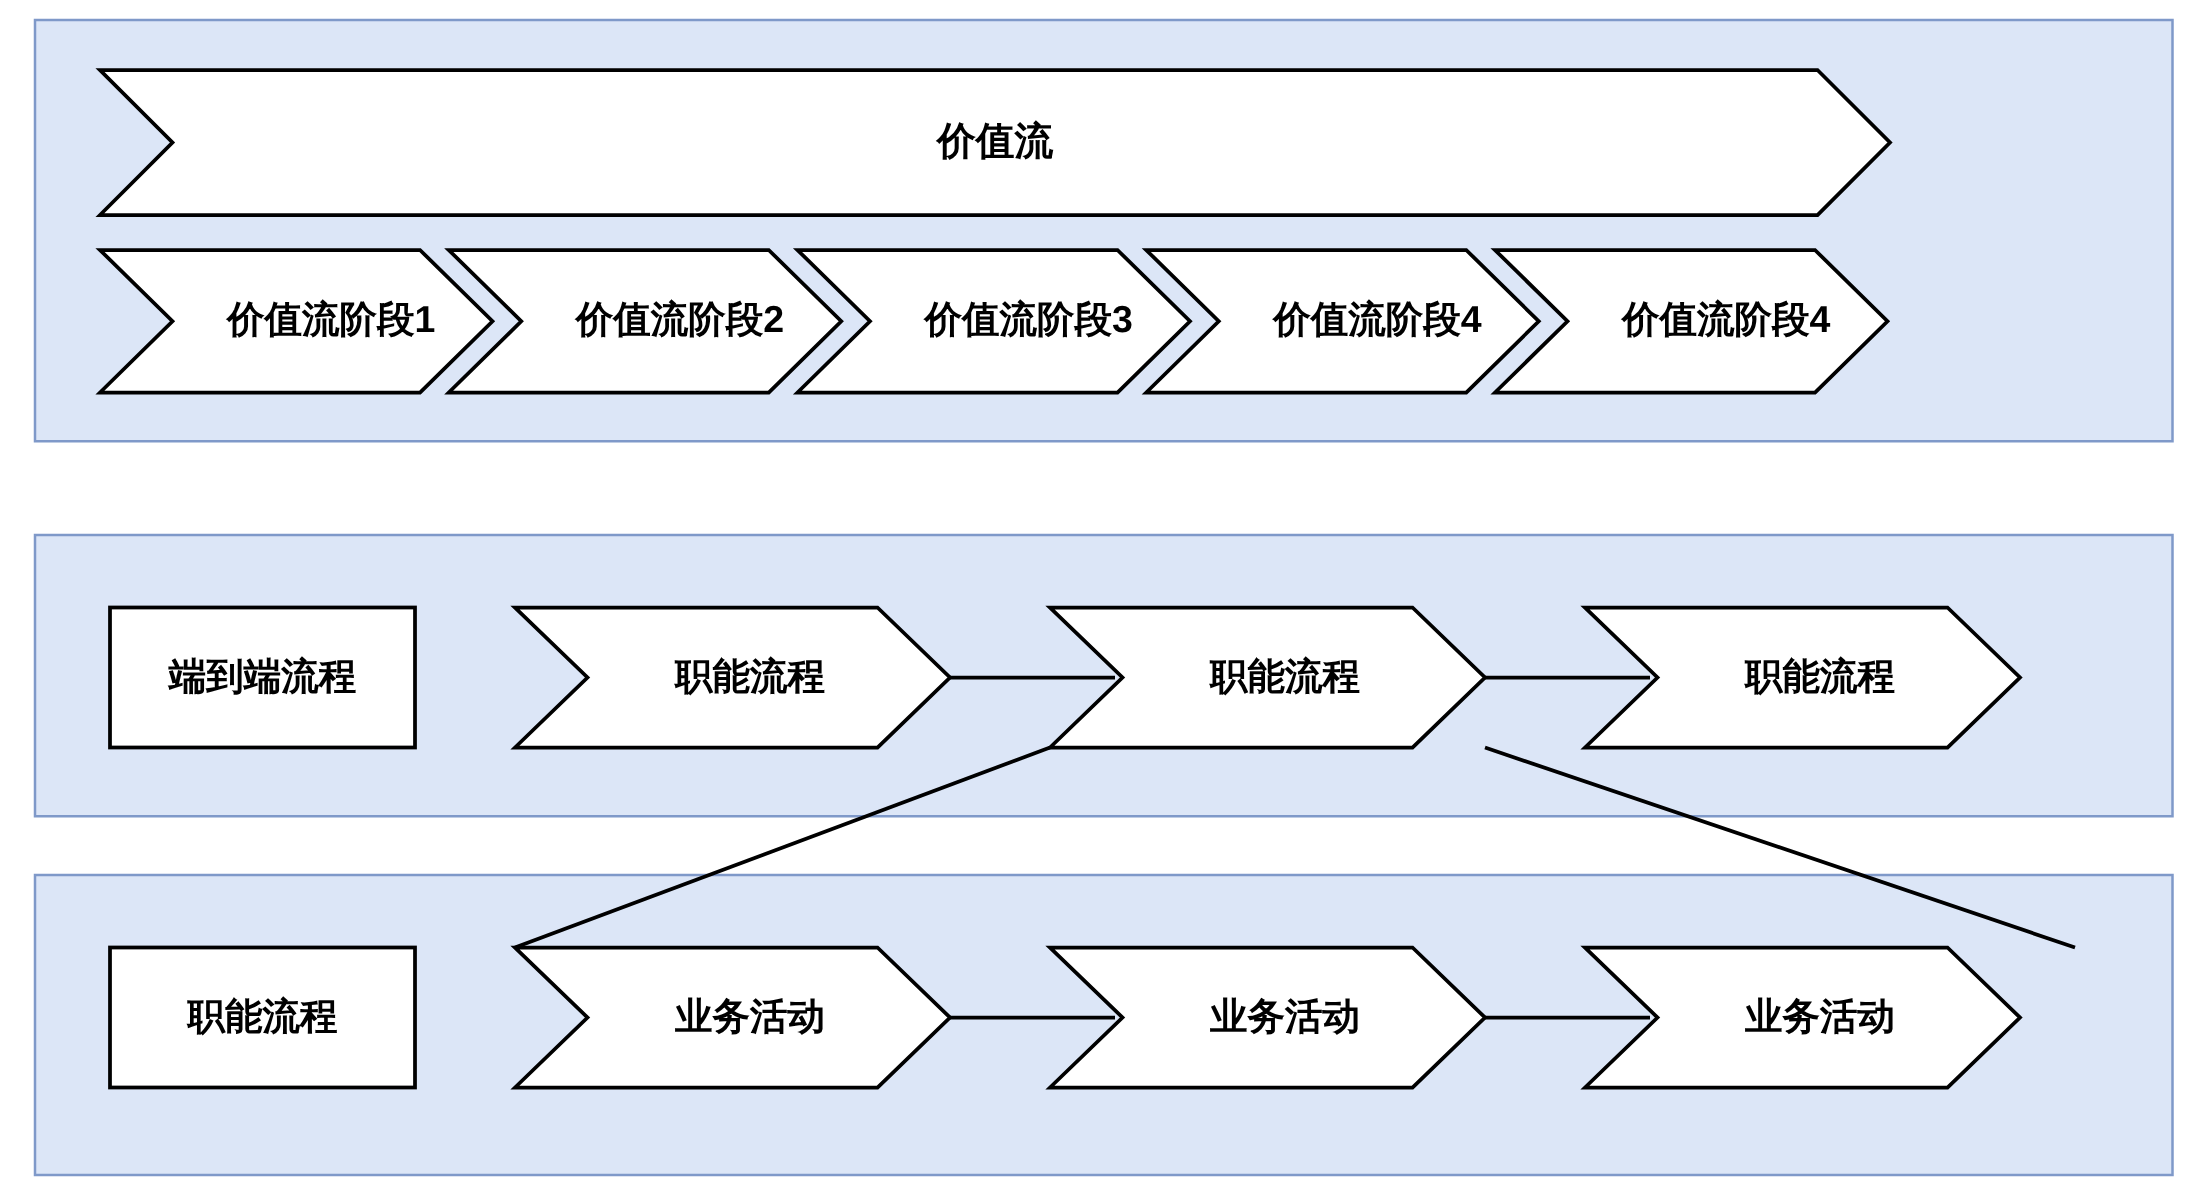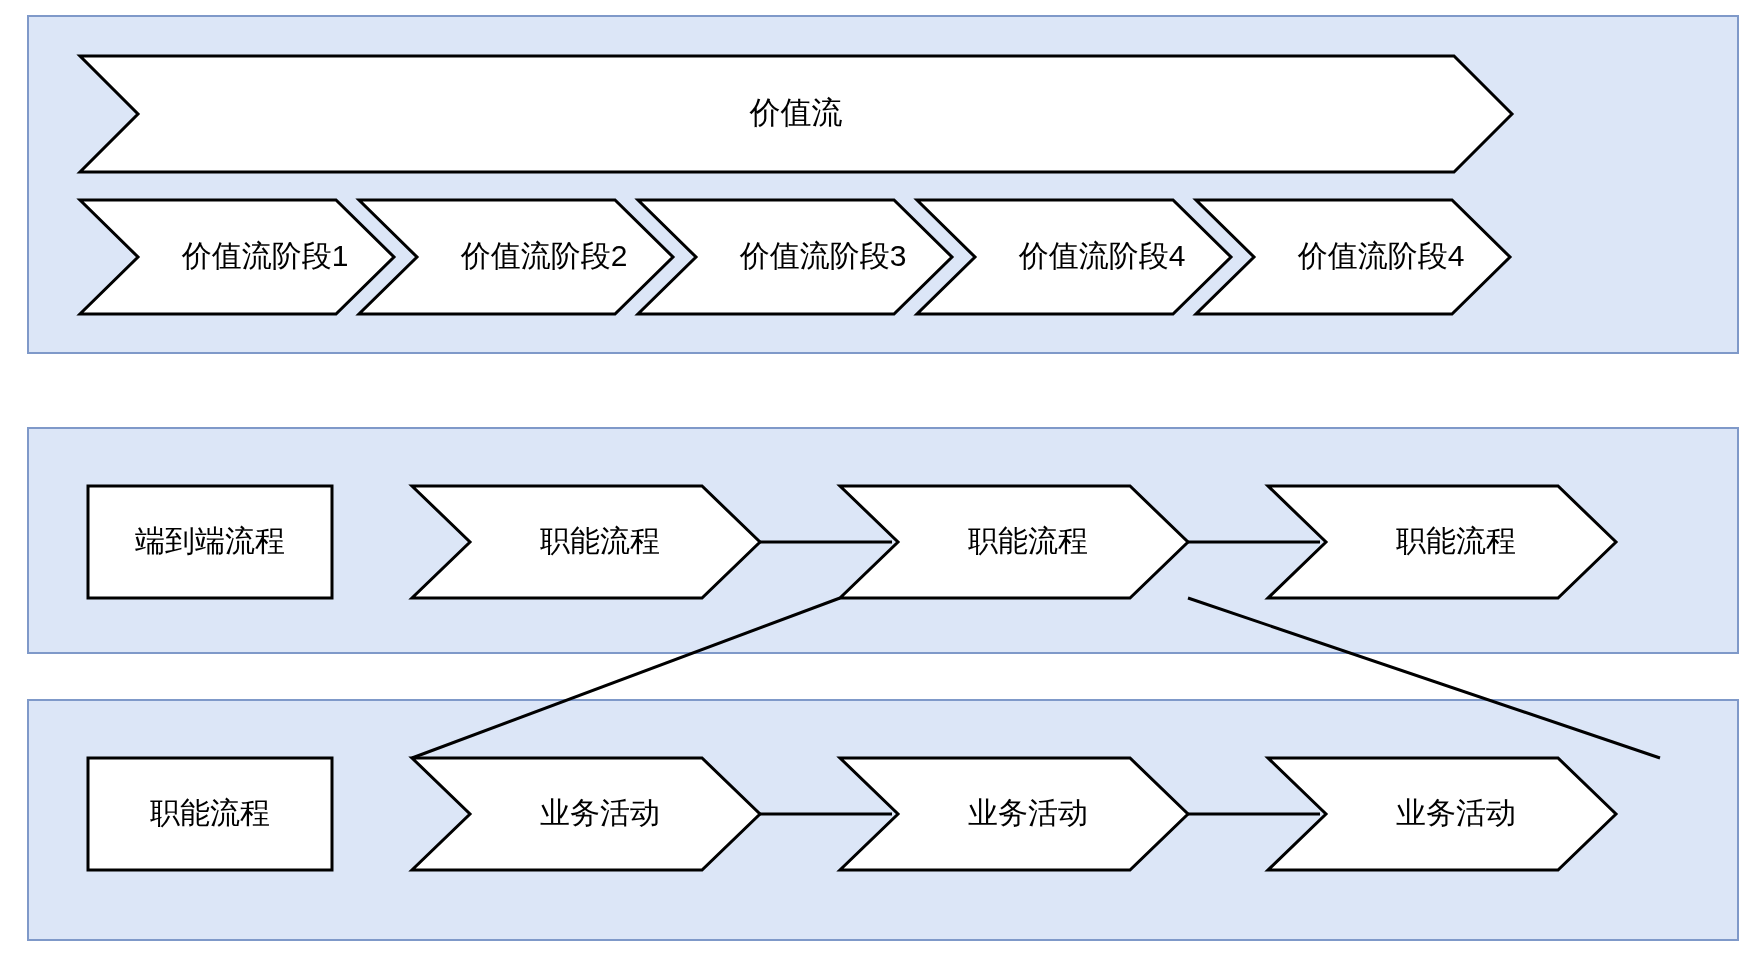--- a/index.html
+++ b/index.html
@@ -10,20 +10,21 @@
   body {
     width: 1762px;
     height: 956px;
     font-family: "Liberation Sans", "DejaVu Sans", sans-serif;
     overflow: hidden;
   }
   #diagram-root {
     position: relative;
     width: 1566px;
     height: 956px;
+    font-weight: bold;
   }
   svg.canvas {
     display: block;
     width: 1762px;
     height: 956px;
   }
   .band-rect {
     stroke-width: 2;
   }
   .shape {

